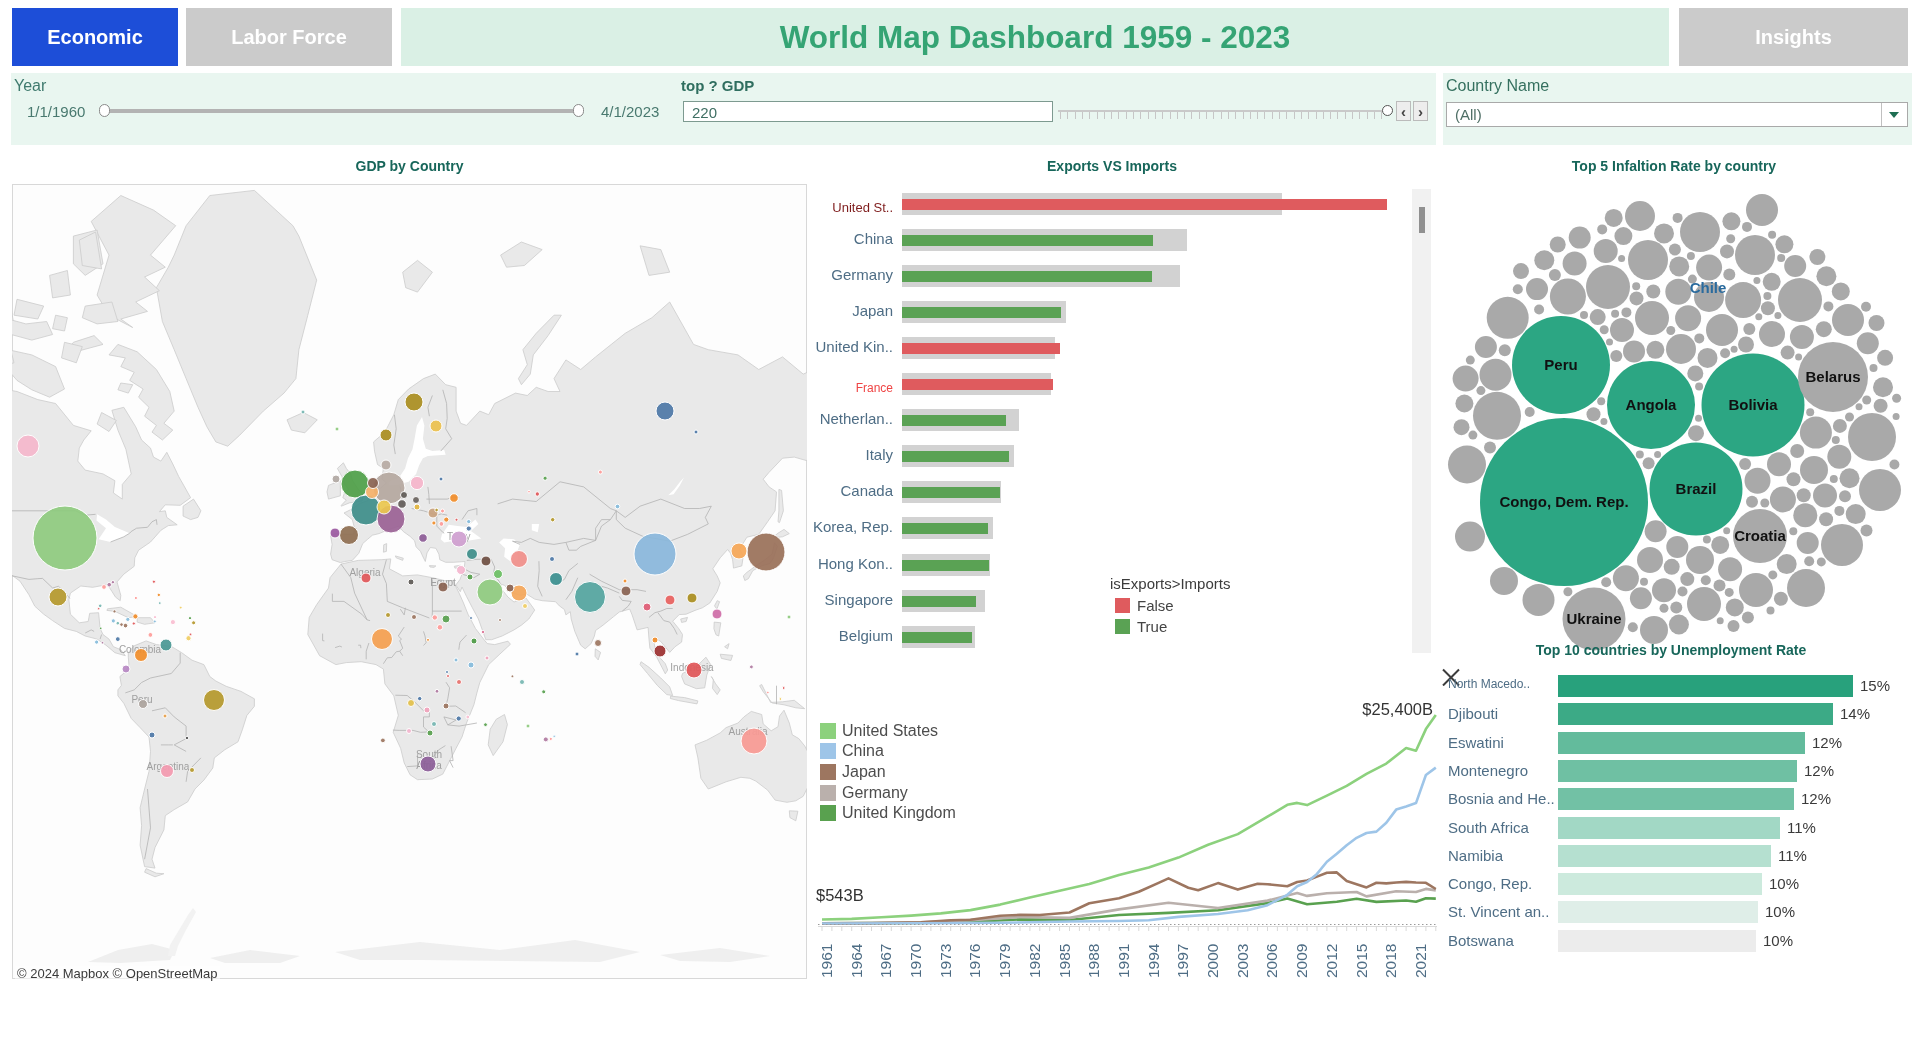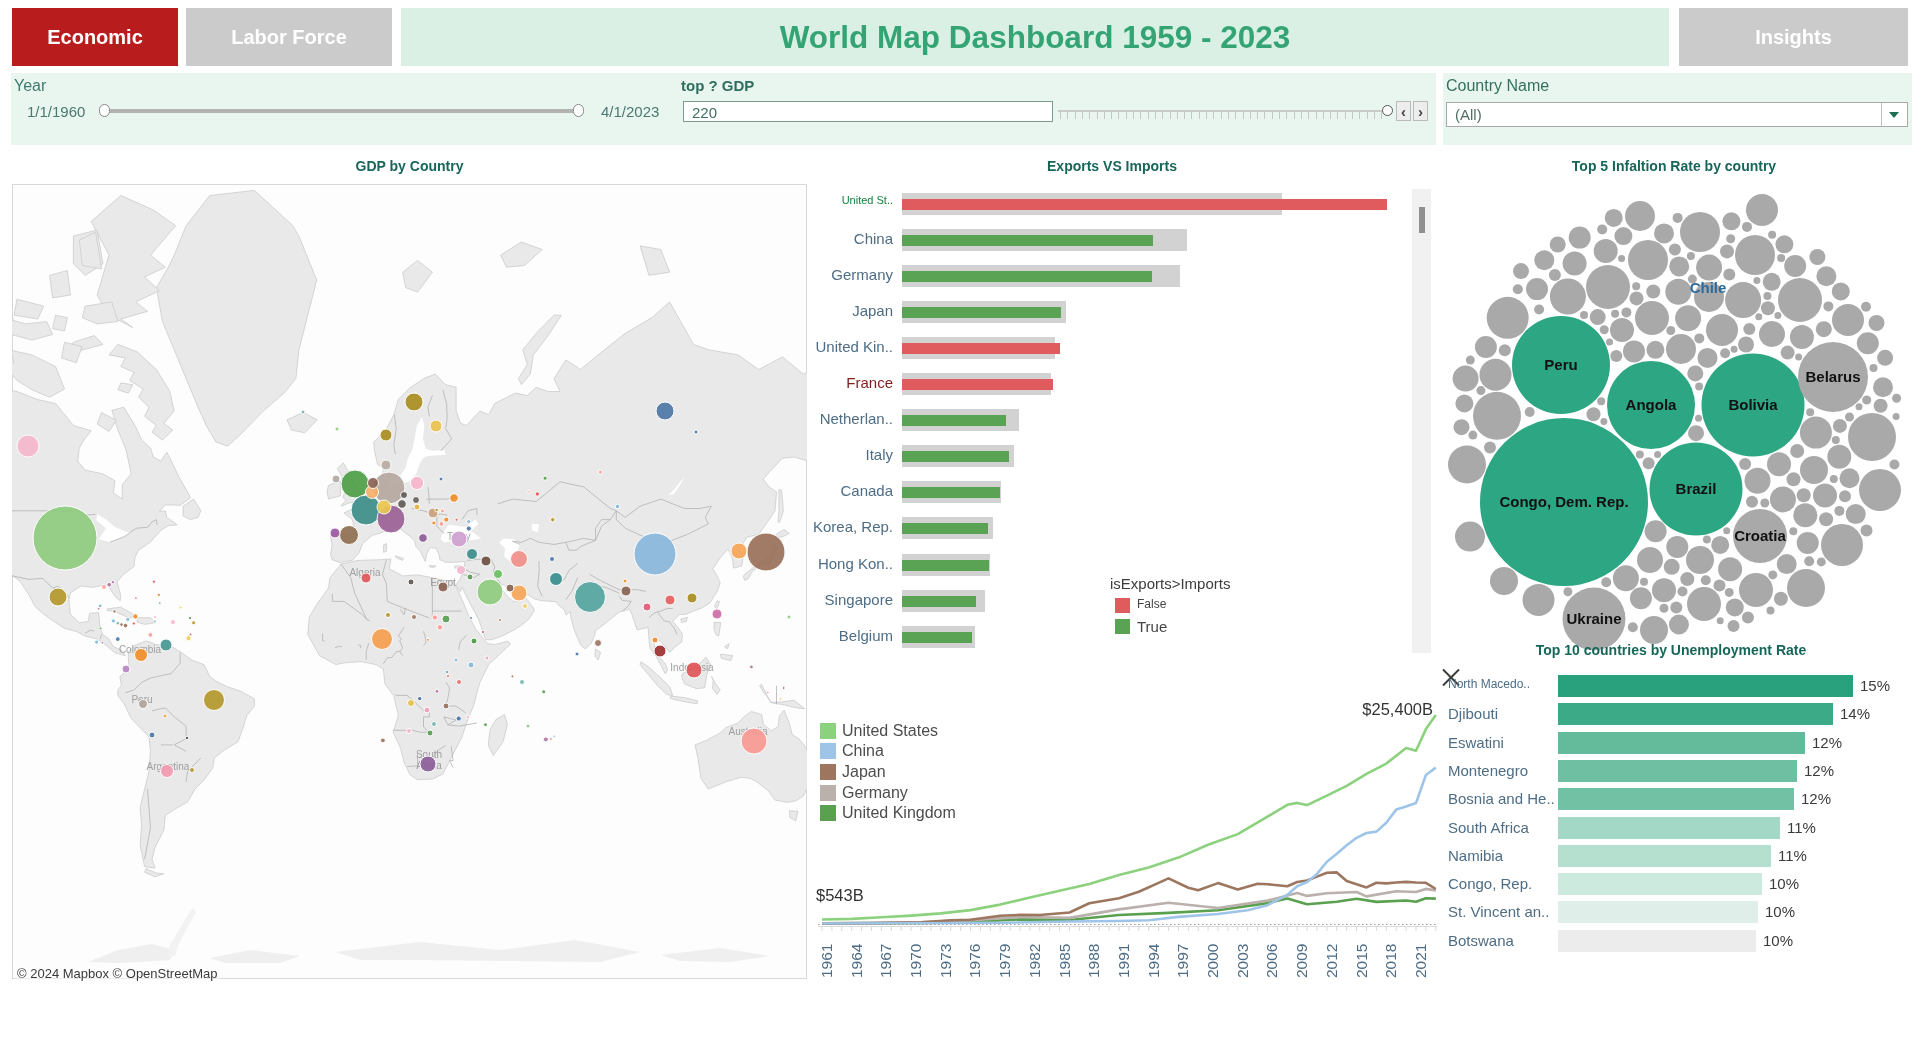--- a/index.html
+++ b/index.html
@@ -1,21 +1,21 @@
 <!DOCTYPE html>
 <html><head><meta charset="utf-8"><style>
 *{margin:0;padding:0;box-sizing:border-box}
 body{width:1919px;height:1039px;background:#ffffff;font-family:"Liberation Sans",sans-serif;position:relative;overflow:hidden}
 .abs{position:absolute}
 .hbtn{position:absolute;top:8px;height:58px;display:flex;align-items:center;justify-content:center;color:#fff;font-weight:bold;font-size:20px}
 .fpanel{position:absolute;top:73px;height:72px;background:#e9f6f0}
 .ctitle{position:absolute;width:100%;text-align:center;font-weight:bold;font-size:14px;color:#17665a}
 </style></head><body>
 
-<div class="hbtn" style="left:12px;width:166px;background:#b91c1c">Economic</div>
+<div class="hbtn" style="left:12px;width:166px;background:#1d4ed8">Economic</div>
 <div class="hbtn" style="left:186px;width:206px;background:#cbcbcb">Labor Force</div>
 <div class="abs" style="left:401px;top:8px;width:1268px;height:58px;background:#daf0e5;display:flex;align-items:center;justify-content:center">
   <span style="font-size:31.5px;font-weight:bold;color:#35a474">World Map Dashboard 1959 - 2023</span>
   </div>
 <div class="hbtn" style="left:1679px;width:229px;background:#cbcbcb">Insights</div>
 
 <div class="fpanel" style="left:11px;width:664px">
   <div class="abs" style="left:3px;top:4px;font-size:16px;color:#3f7a6e">Year</div>
   <div class="abs" style="left:16px;top:30px;font-size:15px;color:#49796f">1/1/1960</div>
   <div class="abs" style="left:92px;top:36px;width:478px;height:4px;background:#b3b3b3;border-radius:2px"></div>
@@ -384,21 +384,21 @@
       <circle cx="444.5" cy="335.7" r="1.5" fill="#e15759" stroke="#ffffff" stroke-width="1" opacity="0.92"></circle>
       <circle cx="456.7" cy="337.6" r="2.1" fill="#86bcdc" stroke="#ffffff" stroke-width="1" opacity="0.92"></circle>
       <circle cx="430.5" cy="327.0" r="2.0" fill="#ff9d9a" stroke="#ffffff" stroke-width="1" opacity="0.92"></circle>
     </svg>
   <div class="abs" style="left:3px;top:811px;font-size:13px;color:#3a3a3a;background:rgba(255,255,255,.5);padding:0 2px">© 2024 Mapbox © OpenStreetMap</div>
 </div>
 
 <div class="abs" style="left:0px;top:0px;width:1919px;height:0"></div>
 <div class="ctitle" style="left:802px;width:620px;top:158px">Exports VS Imports</div>
 <div style="position:absolute;left:0;right:0;top:193px;height:22px">
-    <div style="position:absolute;right:1026px;top:1px;font-size:11px;color:#15803d;white-space:nowrap">United St..</div>
+    <div style="position:absolute;right:1026px;top:7px;font-size:13px;color:#7f1d1d;white-space:nowrap">United St..</div>
     <div style="position:absolute;left:902px;top:0;width:380px;height:22px;background:#d2d2d2"></div>
     <div style="position:absolute;left:902px;top:5.5px;width:485px;height:11px;background:#df5b5e"></div>
   </div>
 <div style="position:absolute;left:0;right:0;top:229px;height:22px">
     <div style="position:absolute;right:1026px;top:1px;font-size:15px;color:#4e6d85;white-space:nowrap">China</div>
     <div style="position:absolute;left:902px;top:0;width:285px;height:22px;background:#d2d2d2"></div>
     <div style="position:absolute;left:902px;top:5.5px;width:251px;height:11px;background:#5aa254"></div>
   </div>
 <div style="position:absolute;left:0;right:0;top:265px;height:22px">
     <div style="position:absolute;right:1026px;top:1px;font-size:15px;color:#4e6d85;white-space:nowrap">Germany</div>
@@ -409,21 +409,21 @@
     <div style="position:absolute;right:1026px;top:1px;font-size:15px;color:#4e6d85;white-space:nowrap">Japan</div>
     <div style="position:absolute;left:902px;top:0;width:164px;height:22px;background:#d2d2d2"></div>
     <div style="position:absolute;left:902px;top:5.5px;width:159px;height:11px;background:#5aa254"></div>
   </div>
 <div style="position:absolute;left:0;right:0;top:337px;height:22px">
     <div style="position:absolute;right:1026px;top:1px;font-size:15px;color:#4e6d85;white-space:nowrap">United Kin..</div>
     <div style="position:absolute;left:902px;top:0;width:153px;height:22px;background:#d2d2d2"></div>
     <div style="position:absolute;left:902px;top:5.5px;width:158px;height:11px;background:#df5b5e"></div>
   </div>
 <div style="position:absolute;left:0;right:0;top:373px;height:22px">
-    <div style="position:absolute;right:1026px;top:1px;font-size:15px;color:#7f1d1d;white-space:nowrap">France</div>
+    <div style="position:absolute;right:1026px;top:8px;font-size:12px;color:#ef4444;white-space:nowrap">France</div>
     <div style="position:absolute;left:902px;top:0;width:149px;height:22px;background:#d2d2d2"></div>
     <div style="position:absolute;left:902px;top:5.5px;width:151px;height:11px;background:#df5b5e"></div>
   </div>
 <div style="position:absolute;left:0;right:0;top:409px;height:22px">
     <div style="position:absolute;right:1026px;top:1px;font-size:15px;color:#4e6d85;white-space:nowrap">Netherlan..</div>
     <div style="position:absolute;left:902px;top:0;width:117px;height:22px;background:#d2d2d2"></div>
     <div style="position:absolute;left:902px;top:5.5px;width:104px;height:11px;background:#5aa254"></div>
   </div>
 <div style="position:absolute;left:0;right:0;top:445px;height:22px">
     <div style="position:absolute;right:1026px;top:1px;font-size:15px;color:#4e6d85;white-space:nowrap">Italy</div>
@@ -450,21 +450,21 @@
     <div style="position:absolute;left:902px;top:0;width:83px;height:22px;background:#d2d2d2"></div>
     <div style="position:absolute;left:902px;top:5.5px;width:74px;height:11px;background:#5aa254"></div>
   </div>
 <div style="position:absolute;left:0;right:0;top:626px;height:22px">
     <div style="position:absolute;right:1026px;top:1px;font-size:15px;color:#4e6d85;white-space:nowrap">Belgium</div>
     <div style="position:absolute;left:902px;top:0;width:73px;height:22px;background:#d2d2d2"></div>
     <div style="position:absolute;left:902px;top:5.5px;width:70px;height:11px;background:#5aa254"></div>
   </div>
 <div class="abs" style="left:1110px;top:575px;font-size:15px;color:#3c3c3c">isExports&gt;Imports</div>
 <div class="abs" style="left:1115px;top:598px;width:15px;height:15px;background:#df5b5e"></div>
-<div class="abs" style="left:1137px;top:597px;font-size:12px;color:#444">False</div>
+<div class="abs" style="left:1137px;top:597px;font-size:15px;color:#444">False</div>
 <div class="abs" style="left:1115px;top:619px;width:15px;height:15px;background:#5aa254"></div>
 <div class="abs" style="left:1137px;top:618px;font-size:15px;color:#444">True</div>
 <div class="abs" style="left:1412px;top:189px;width:19px;height:464px;background:#f1f1f1"></div>
 <div class="abs" style="left:1419px;top:207px;width:6px;height:26px;background:#909090"></div>
 
 <div class="abs" style="left:1443px;top:155px;width:476px;height:505px">
   <div class="ctitle" style="top:3px;left:-7px">Top 5 Infaltion Rate by country</div>
   <svg width="476" height="505" viewBox="0 0 476 505" style="position:absolute;left:0;top:0">
       <circle cx="118.0" cy="210.0" r="49.0" fill="#2ca683"></circle>
       <circle cx="208.0" cy="250.0" r="44.0" fill="#2ca683"></circle>

